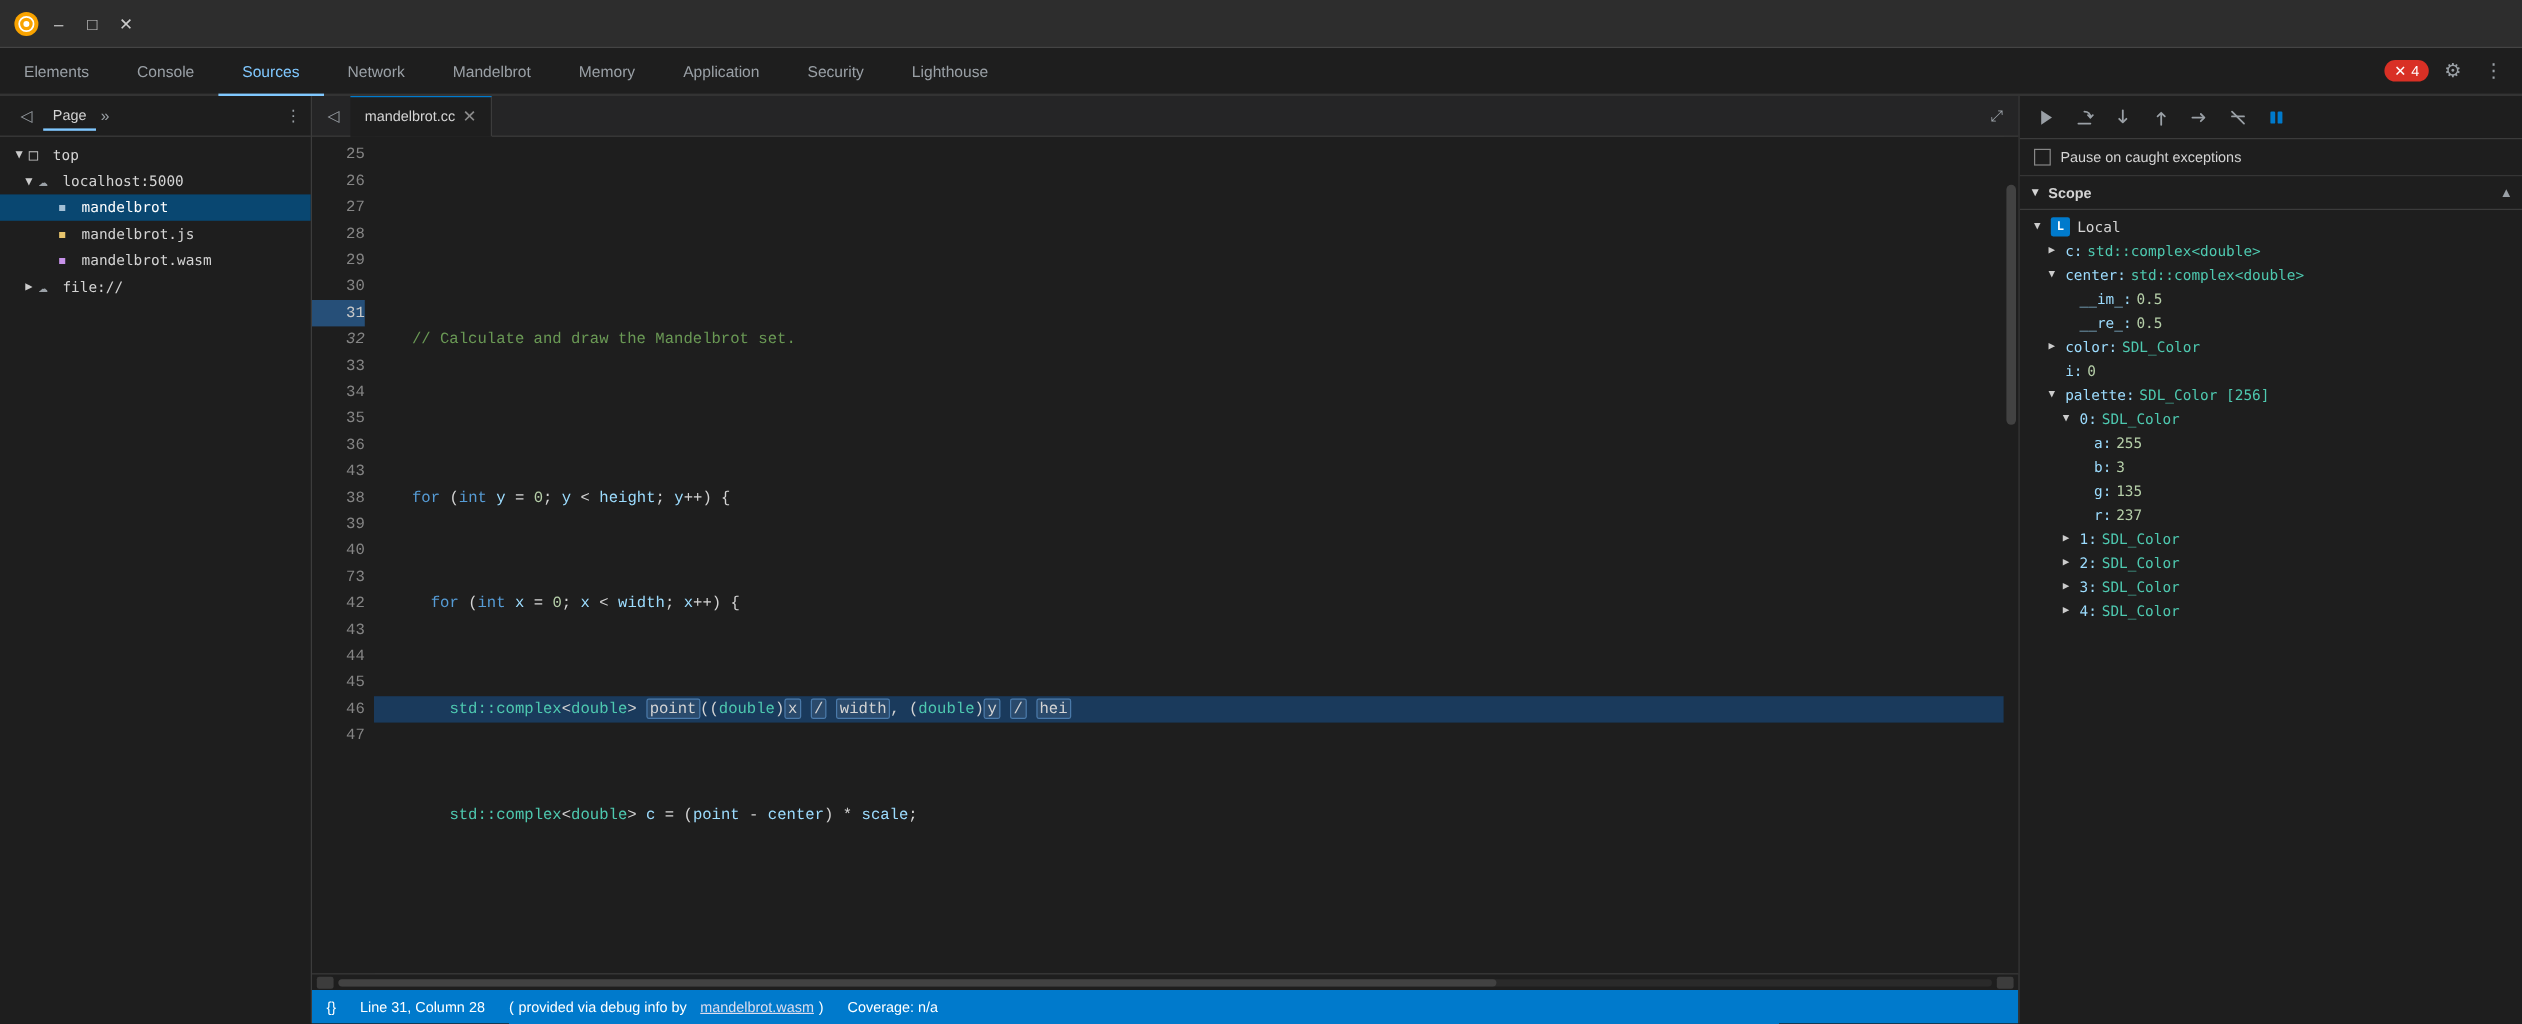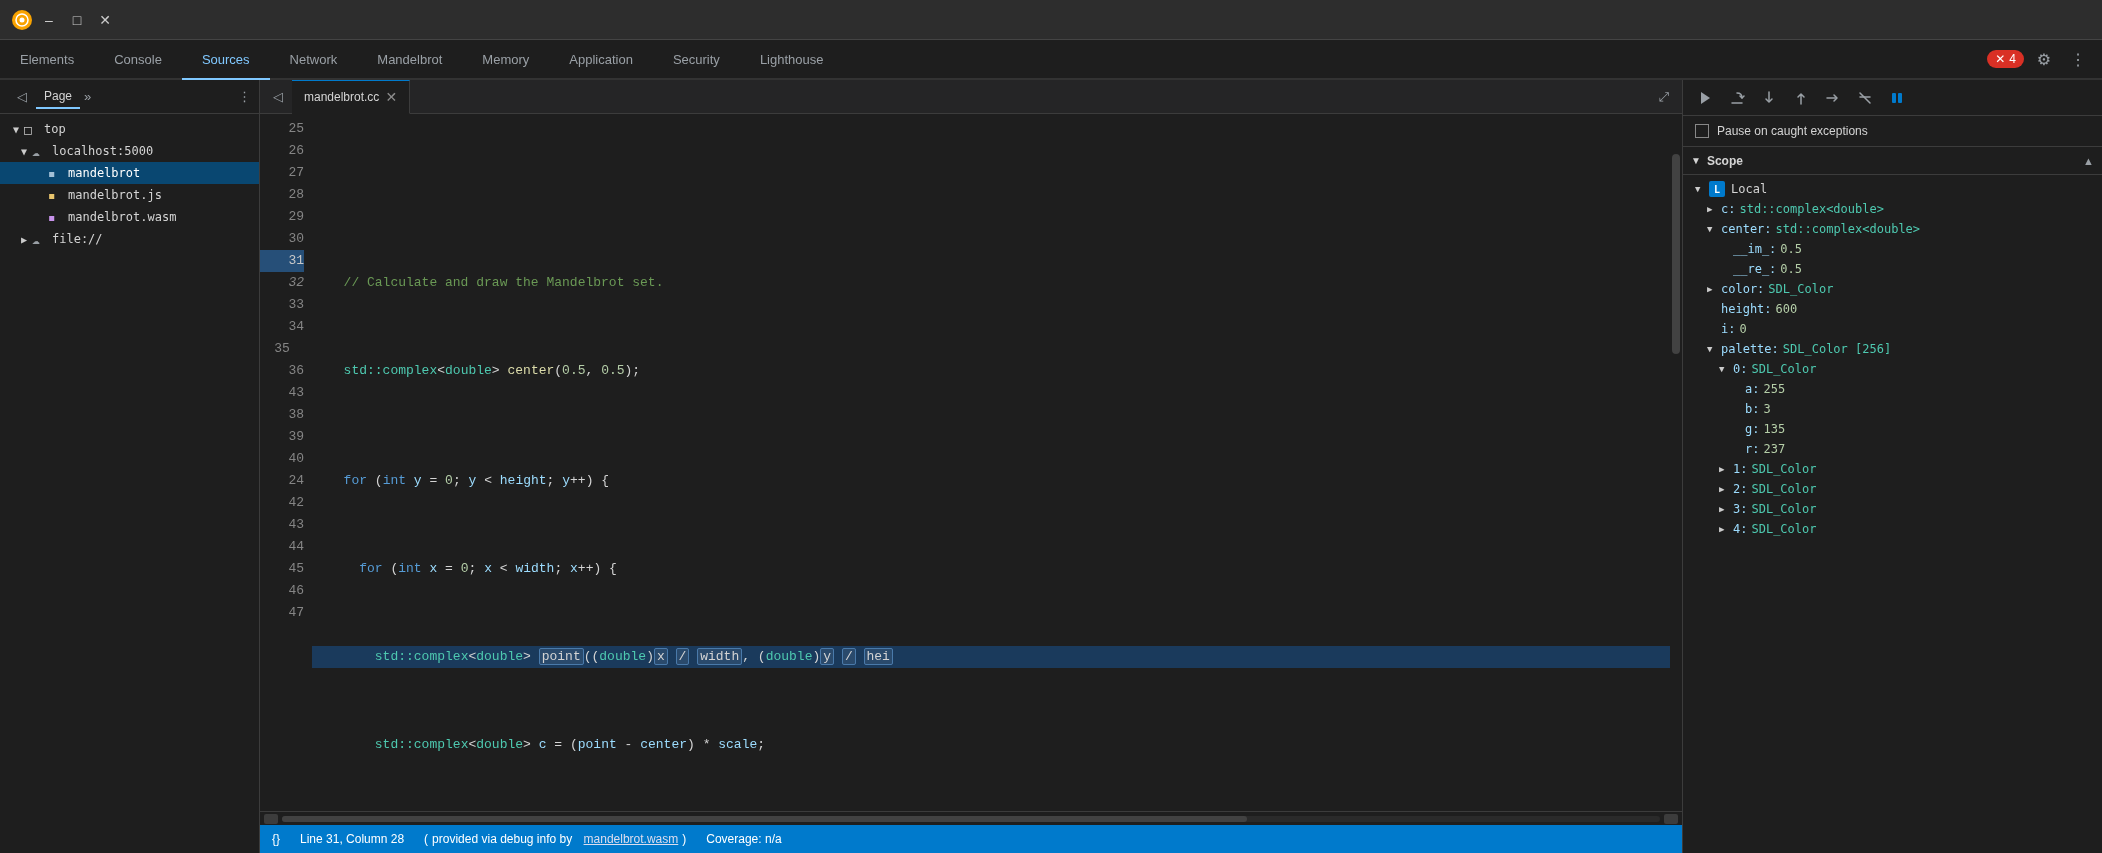--- a/index.html
+++ b/index.html
@@ -293,45 +293,42 @@
         <div style="height:22px;line-height:22px;">25</div>
         <div style="height:22px;line-height:22px;">26</div>
         <div style="height:22px;line-height:22px;">27</div>
         <div style="height:22px;line-height:22px;">28</div>
         <div style="height:22px;line-height:22px;">29</div>
         <div style="height:22px;line-height:22px;">30</div>
         <div style="height:22px;line-height:22px;background:#264f78;color:#c8c8c8;">31</div>
         <div style="height:22px;line-height:22px;font-style:italic;">32</div>
         <div style="height:22px;line-height:22px;">33</div>
         <div style="height:22px;line-height:22px;">34</div>
-        <div style="height:22px;line-height:22px;text-align:center;">35</div>
+        <div style="height:22px;line-height:22px;">35</div>
         <div style="height:22px;line-height:22px;">36</div>
         <div style="height:22px;line-height:22px;">43</div>
         <div style="height:22px;line-height:22px;">38</div>
         <div style="height:22px;line-height:22px;">39</div>
         <div style="height:22px;line-height:22px;">40</div>
-        <div style="height:22px;line-height:22px;">24</div>
+        <div style="height:22px;line-height:22px;">73</div>
         <div style="height:22px;line-height:22px;">42</div>
         <div style="height:22px;line-height:22px;">43</div>
         <div style="height:22px;line-height:22px;">44</div>
         <div style="height:22px;line-height:22px;">45</div>
         <div style="height:22px;line-height:22px;">46</div>
         <div style="height:22px;line-height:22px;">47</div>
       </div>
       <div id="code-content">
         
         <div class="code-line">&nbsp;</div>
         
         <div class="code-line">
           <span class="cmt">&nbsp;&nbsp;// Calculate and draw the Mandelbrot set.</span>
         </div>
         
-        <div class="code-line">
-          <span>&nbsp;&nbsp;<span class="type">std::complex</span><span class="punct">&lt;</span><span class="type">double</span><span class="punct">&gt;</span> <span class="fn">center</span><span class="punct">(</span><span class="num">0.5</span><span class="punct">,</span> <span class="num">0.5</span><span class="punct">);</span></span>
-        </div>
         
         
         <div class="code-line">
           <span>&nbsp;&nbsp;<span class="kw">for</span> <span class="punct">(</span><span class="kw">int</span> <span class="var">y</span> <span class="op">=</span> <span class="num">0</span><span class="punct">;</span> <span class="var">y</span> <span class="op">&lt;</span> <span class="var">height</span><span class="punct">;</span> <span class="var">y</span><span class="op">++</span><span class="punct">) {</span></span>
         </div>
         
         <div class="code-line">
           <span>&nbsp;&nbsp;&nbsp;&nbsp;<span class="kw">for</span> <span class="punct">(</span><span class="kw">int</span> <span class="var">x</span> <span class="op">=</span> <span class="num">0</span><span class="punct">;</span> <span class="var">x</span> <span class="op">&lt;</span> <span class="var">width</span><span class="punct">;</span> <span class="var">x</span><span class="op">++</span><span class="punct">) {</span></span>
         </div>
         
@@ -494,25 +491,20 @@
         <span class="scope-key">__re_:</span>
         <span class="scope-val num">0.5</span>
       </div>
 
       <div class="scope-row scope-indent-1">
         <span class="arrow">▶</span>
         <span class="scope-key">color:</span>
         <span class="scope-val type-name">SDL_Color</span>
       </div>
 
-      <div class="scope-row scope-indent-1">
-        <span class="arrow" style="visibility:hidden;">▶</span>
-        <span class="scope-key">height:</span>
-        <span class="scope-val num">600</span>
-      </div>
 
       <div class="scope-row scope-indent-1">
         <span class="arrow" style="visibility:hidden;">▶</span>
         <span class="scope-key">i:</span>
         <span class="scope-val num">0</span>
       </div>
 
       <div class="scope-row scope-indent-1">
         <span class="arrow">▼</span>
         <span class="scope-key">palette:</span>

